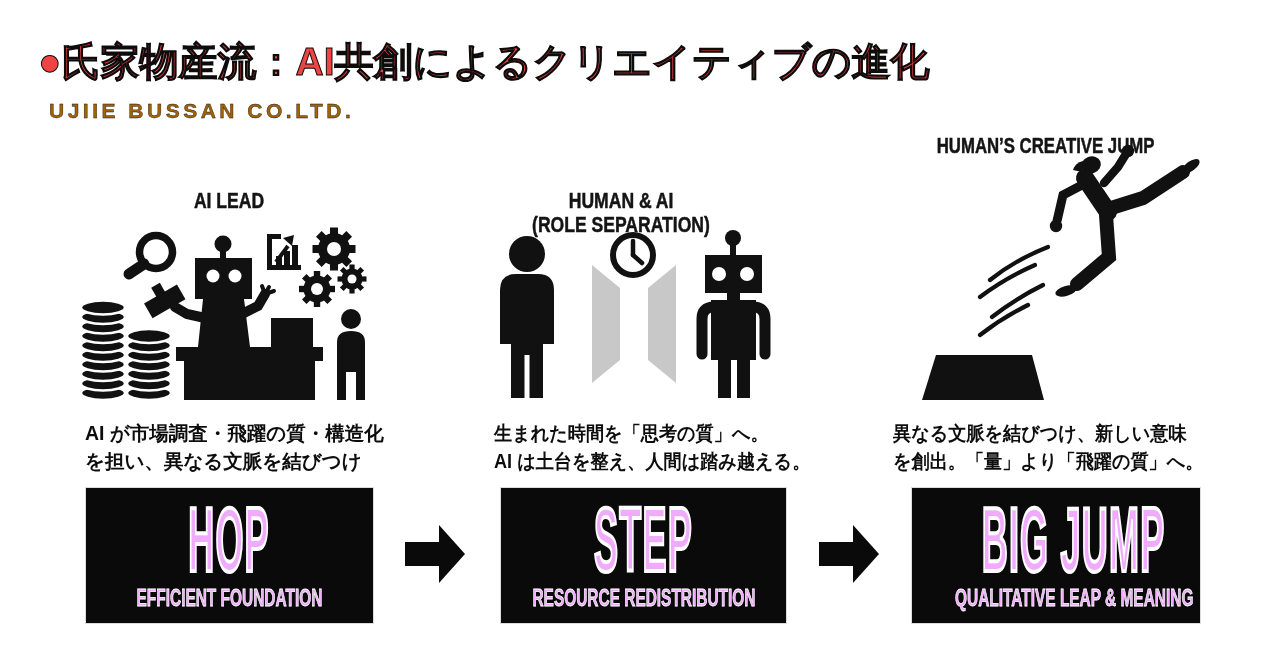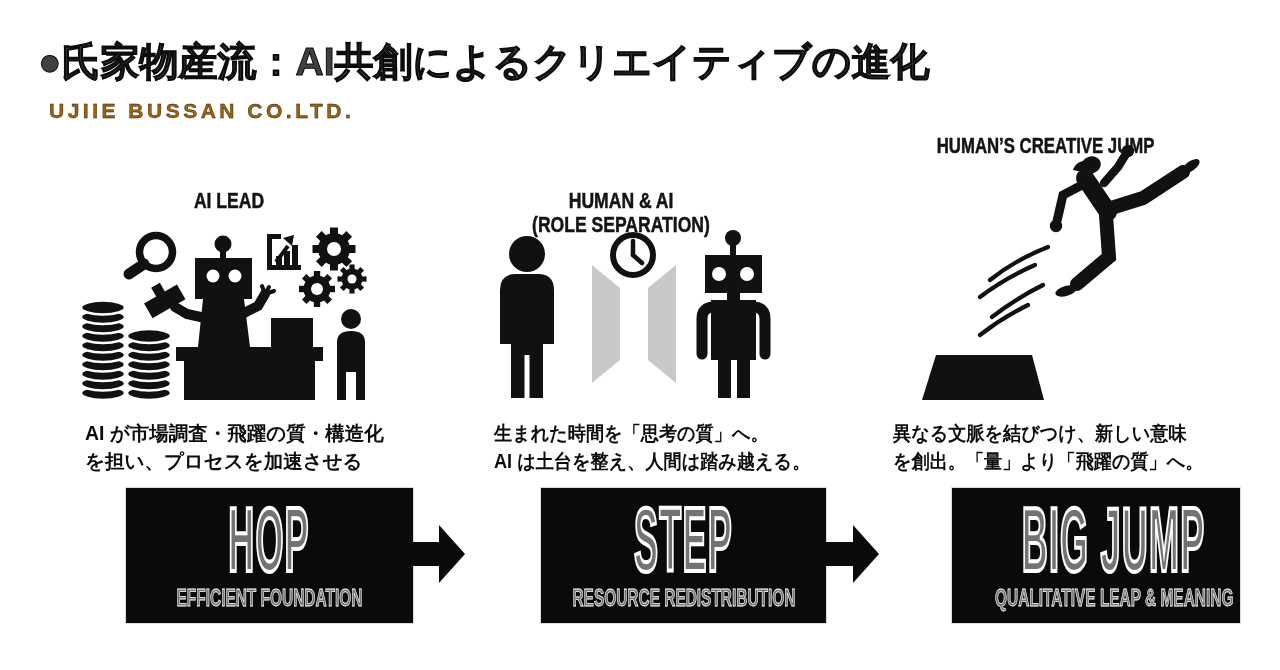--- a/index.html
+++ b/index.html
@@ -1,25 +1,25 @@
 <!DOCTYPE html>
 <html><head>
 <meta charset="utf-8">
 <style>
   * { margin:0; padding:0; box-sizing:border-box; }
   body { width:1280px; height:670px; background:#ffffff; font-family:"Liberation Sans",sans-serif; overflow:hidden; }
   .canvas { position:relative; width:1280px; height:670px; background:#fff; }
-  .title { position:absolute; left:38px; top:35px; font-size:39px; font-weight:900; color:#404040; white-space:nowrap; -webkit-text-stroke:1px #0c0c0c; }
+  .title { position:absolute; left:38px; top:35px; font-size:39px; font-weight:900; color:#ef4444; white-space:nowrap; -webkit-text-stroke:1px #0c0c0c; }
   .subtitle { position:absolute; left:49px; top:99px; font-size:21px; font-weight:700; color:#a16207; letter-spacing:3.5px; -webkit-text-stroke:0.4px #171717; }
   .colhead { position:absolute; text-align:center; color:#141414; font-weight:800;margin-top:29px; }
   .colhead .ln { display:block; font-size:22.5px; line-height:24px; }
   .cond { display:inline-block; transform:scaleX(0.78); transform-origin:center; white-space:nowrap; -webkit-text-stroke:0.5px #141414; }
   .desc { position:absolute; font-size:19.5px; font-weight:700; color:#0d0d0d; line-height:28px; white-space:nowrap; }
   .desc.tight { transform:scaleX(0.93); transform-origin:left top; }
-  .stagebox { position:absolute; top:487px; height:137px; background:#0a0a0a; color:#737373; display:flex; flex-direction:column; align-items:center; justify-content:center; border:1px solid #dcdcdc;margin-left:40px; }
+  .stagebox { position:absolute; top:487px; height:137px; background:#0a0a0a; color:#f0abfc; display:flex; flex-direction:column; align-items:center; justify-content:center; border:1px solid #dcdcdc; }
   .boxtitle { font-weight:700; font-size:90px; line-height:72px; display:inline-block; transform:scaleX(0.40); transform-origin:center; white-space:nowrap; -webkit-text-stroke:4px #ffffff; letter-spacing:3px; margin-top:2px; }
   .boxsub { font-weight:700; font-size:24.5px; line-height:24px; margin-top:10px; display:inline-block; transform:scaleX(0.63); transform-origin:center; white-space:nowrap; -webkit-text-stroke:0.8px #ffffff; }
   .arrow { position:absolute; top:525px; width:60px; height:58px; }
   svg { position:absolute; overflow:visible; }
 </style>
 </head>
 <body>
 
 <div class="canvas">
 
@@ -173,21 +173,21 @@
       <path d="M110,145 Q135,125 168,112"></path>
       <path d="M100,162 Q125,143 155,130"></path>
       <path d="M112,182 Q135,164 163,150"></path>
       <path d="M100,200 Q122,183 148,170"></path>
     </g>
     <polygon points="56,220 152,220 164,265 42,265" fill="#111"></polygon>
   </svg>
 
   <div class="desc" style="left:85px; top:419px;">
     <div>AI が市場調査・飛躍の質・構造化</div>
-    <div>を担い、プロセスを加速させる</div>
+    <div>を担い、異なる文脈を結びつけ</div>
   </div>
   <div class="desc tight" style="left:494px; top:419px;">
     <div>生まれた時間を「思考の質」へ。</div>
     <div>AI は土台を整え、人間は踏み越える。</div>
   </div>
   <div class="desc tight" style="left:893px; top:419px;">
     <div>異なる文脈を結びつけ、新しい意味</div>
     <div>を創出。「量」より「飛躍の質」へ。</div>
   </div>
 

